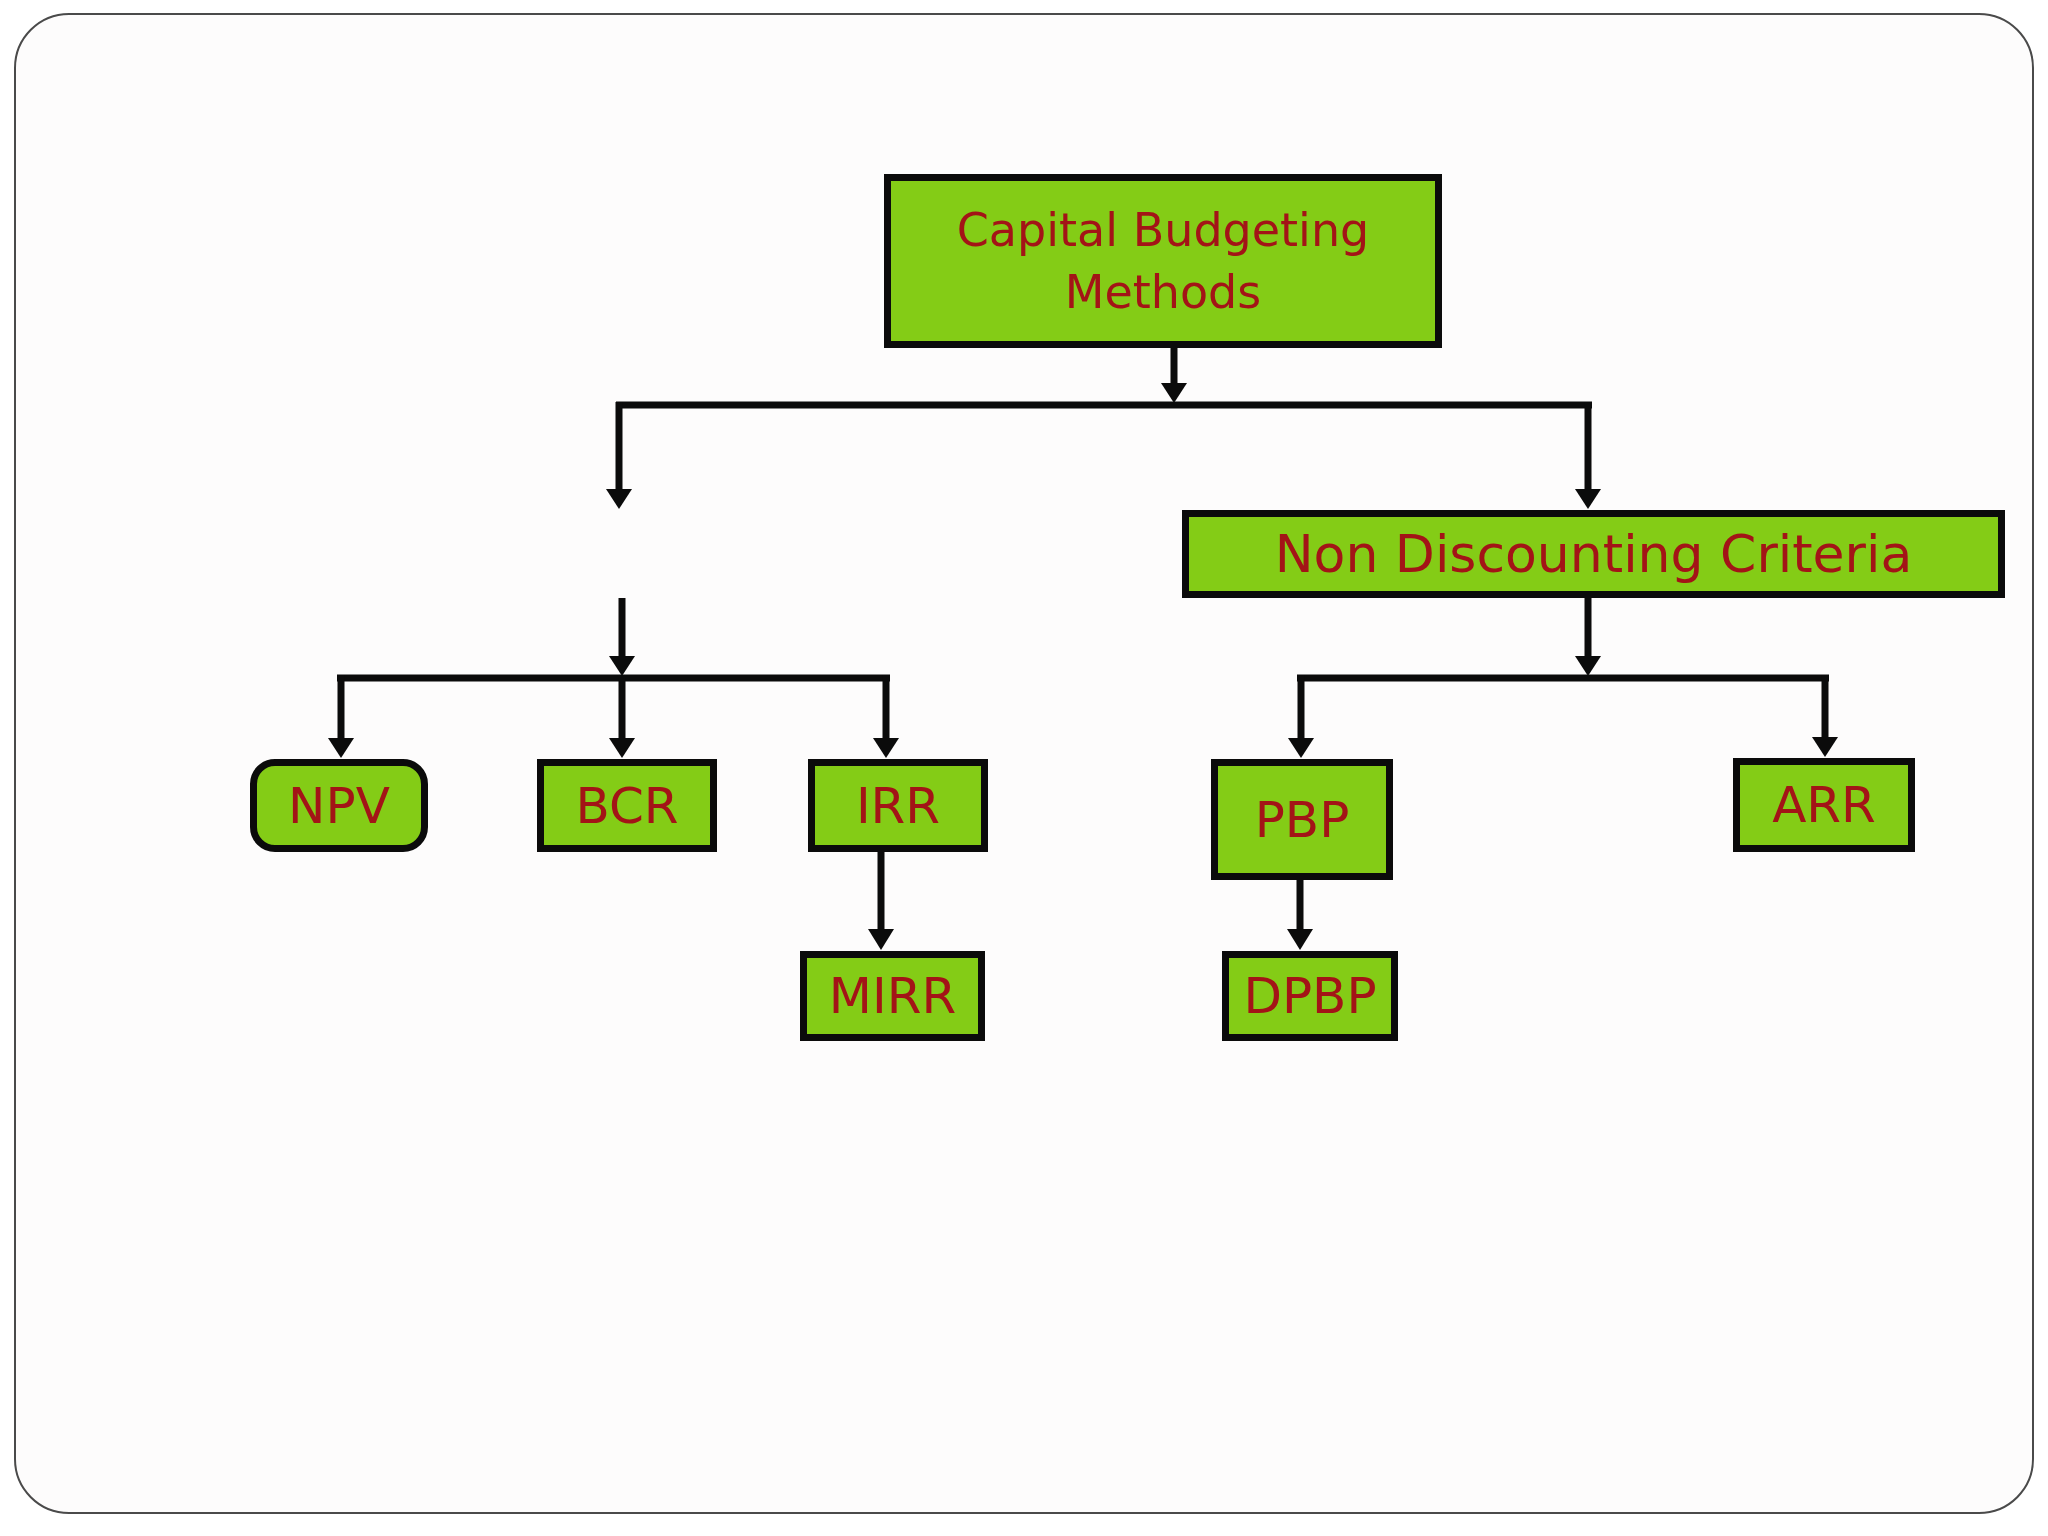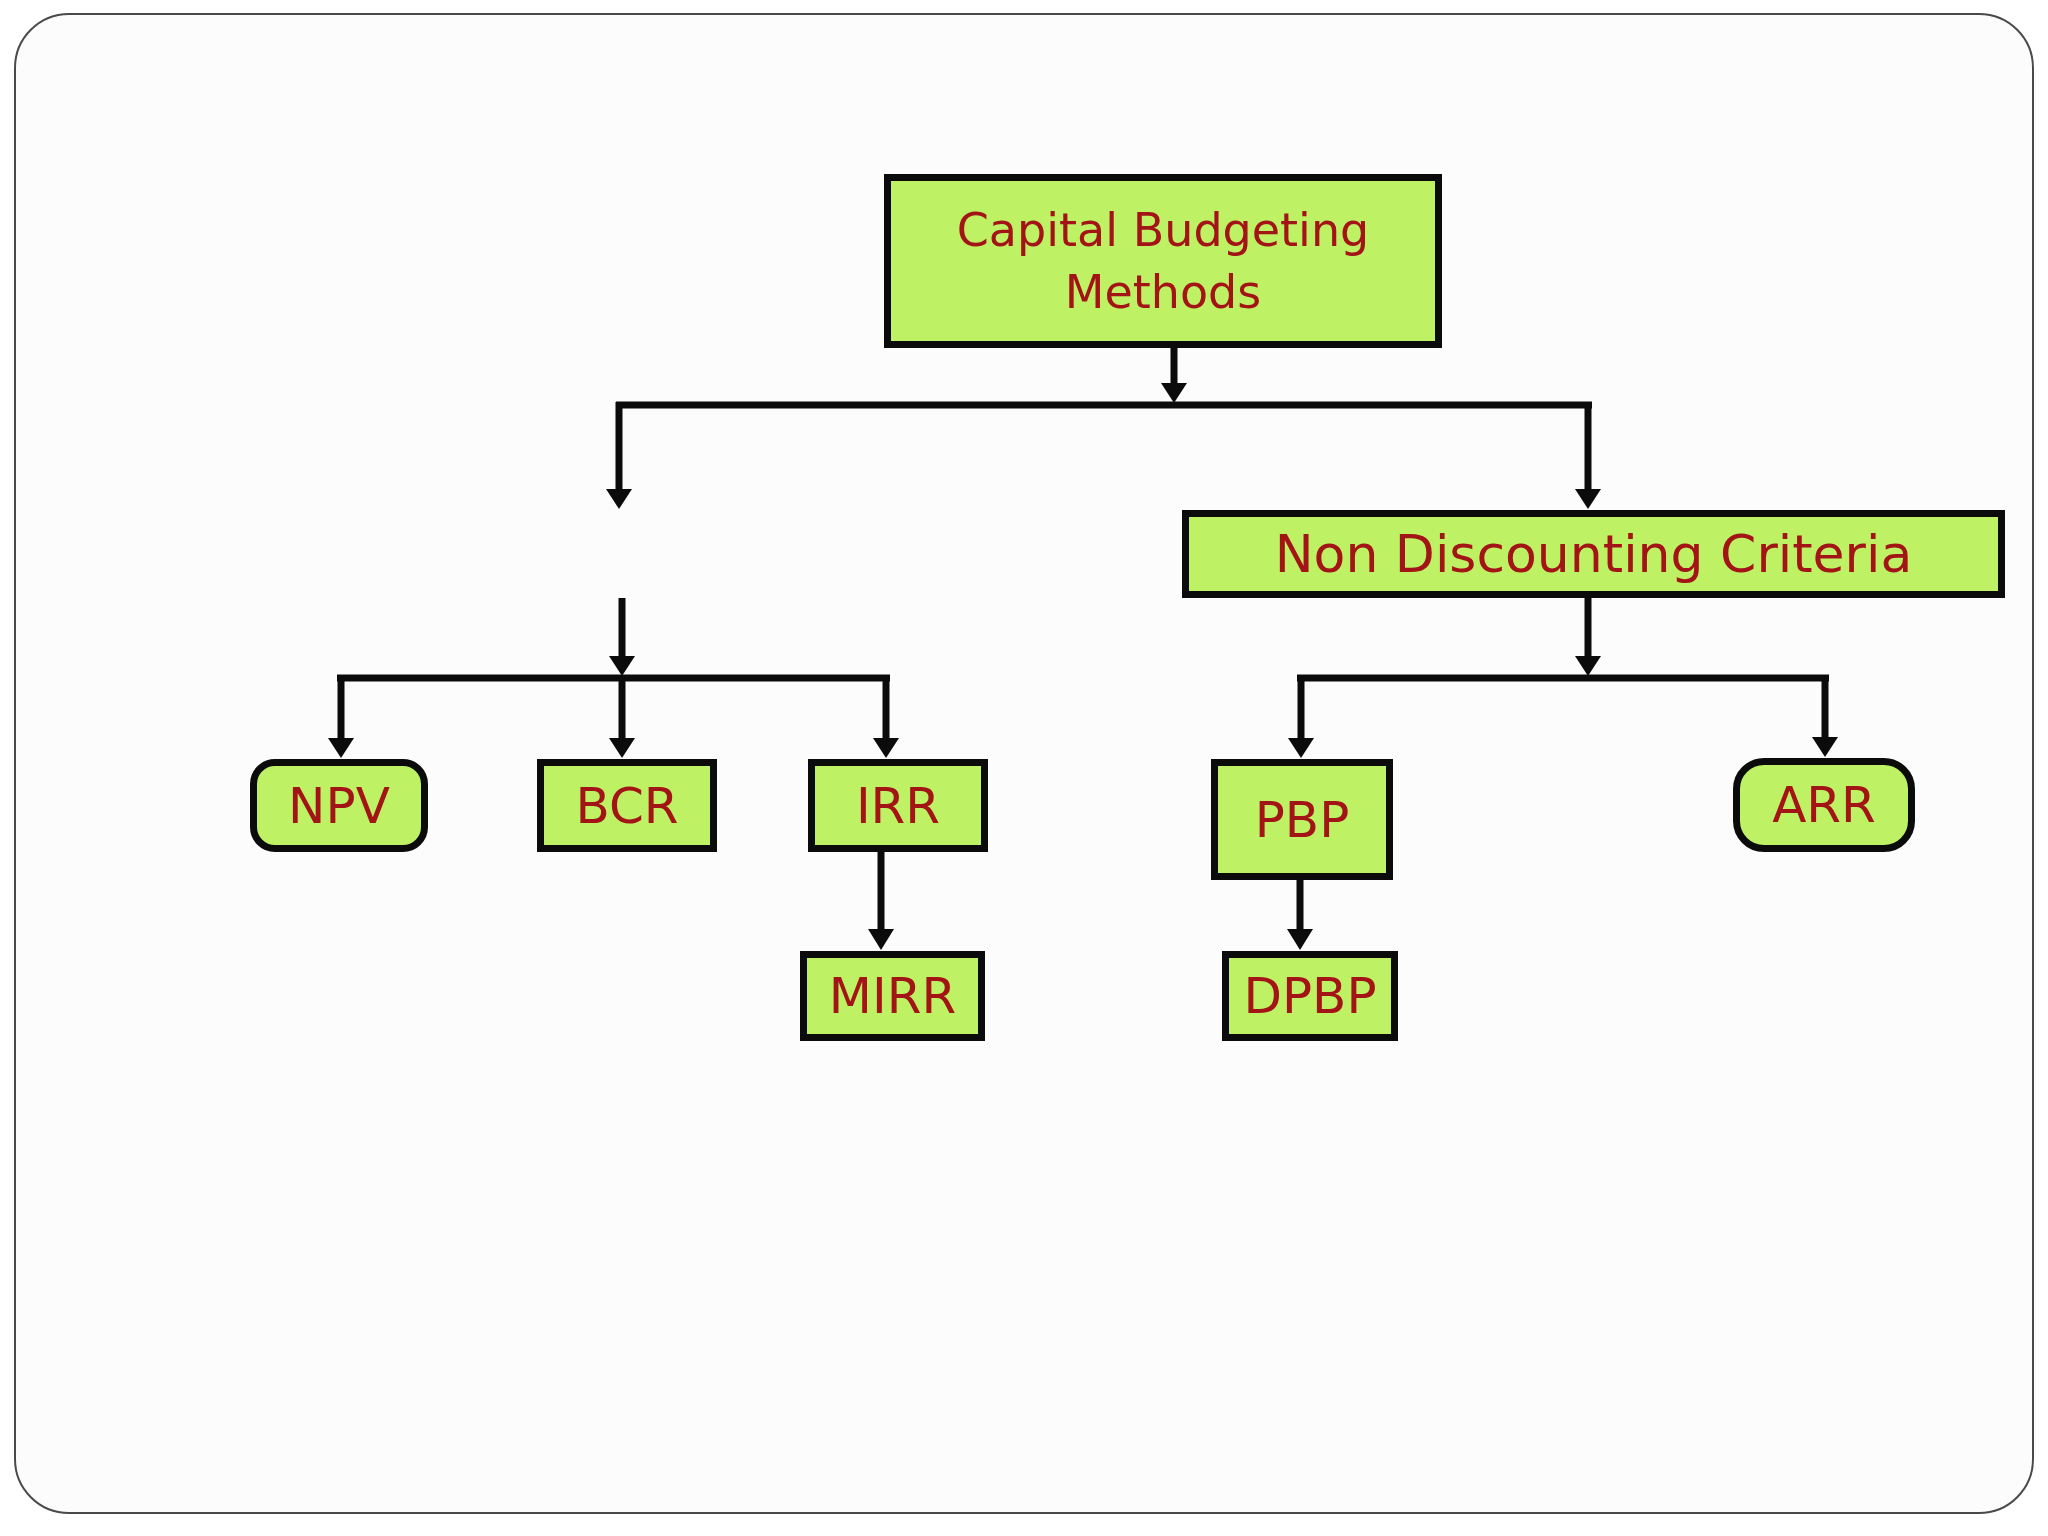--- a/index.html
+++ b/index.html
@@ -30,39 +30,39 @@
     left: 0;
     top: 0;
     width: 2048px;
     height: 1536px;
     pointer-events: none;
   }
   .node {
     position: absolute;
     box-sizing: border-box;
     border: 7px solid #0b0b0b;
-    background: #bef264;
+    background: #84cc16;
     display: flex;
     align-items: center;
     justify-content: center;
     text-align: center;
     color: #a31417;
   }
   .node .label {
     display: block;
     padding: 0 10px;
   }
   .node-root  { left: 884px;  top: 174px; width: 558px; height: 174px; font-size: 46px; line-height: 62px; }
   .node-disc  { left: 257px;  top: 510px; width: 730px; height: 88px;  font-size: 48px; }
   .node-nondisc { left: 1182px; top: 510px; width: 823px; height: 88px; font-size: 52px; text-align: center; }
   .node-npv   { left: 250px;  top: 759px; width: 178px; height: 93px;  font-size: 50px; border-radius: 25px; }
   .node-bcr   { left: 529px;  top: 759px; width: 180px; height: 93px;  font-size: 50px; margin-left: 8px; }
   .node-irr   { left: 808px;  top: 759px; width: 180px; height: 93px;  font-size: 50px; }
   .node-pbp   { left: 1211px; top: 759px; width: 182px; height: 121px;  font-size: 50px; }
-  .node-arr   { left: 1733px; top: 758px; width: 182px; height: 94px;  font-size: 50px; border-radius: 31px; }
+  .node-arr   { left: 1733px; top: 758px; width: 182px; height: 94px;  font-size: 50px; }
   .node-mirr  { left: 800px;  top: 951px; width: 185px; height: 90px;  font-size: 50px; }
   .node-dpbp  { left: 1222px; top: 951px; width: 176px; height: 90px;  font-size: 50px; }
 
   .connector-layer line { stroke: #0b0b0b; stroke-width: 7; }
   .connector-layer polygon { fill: #0b0b0b; }
 </style>
 </head>
 <body>
 
 <div class="stage">

